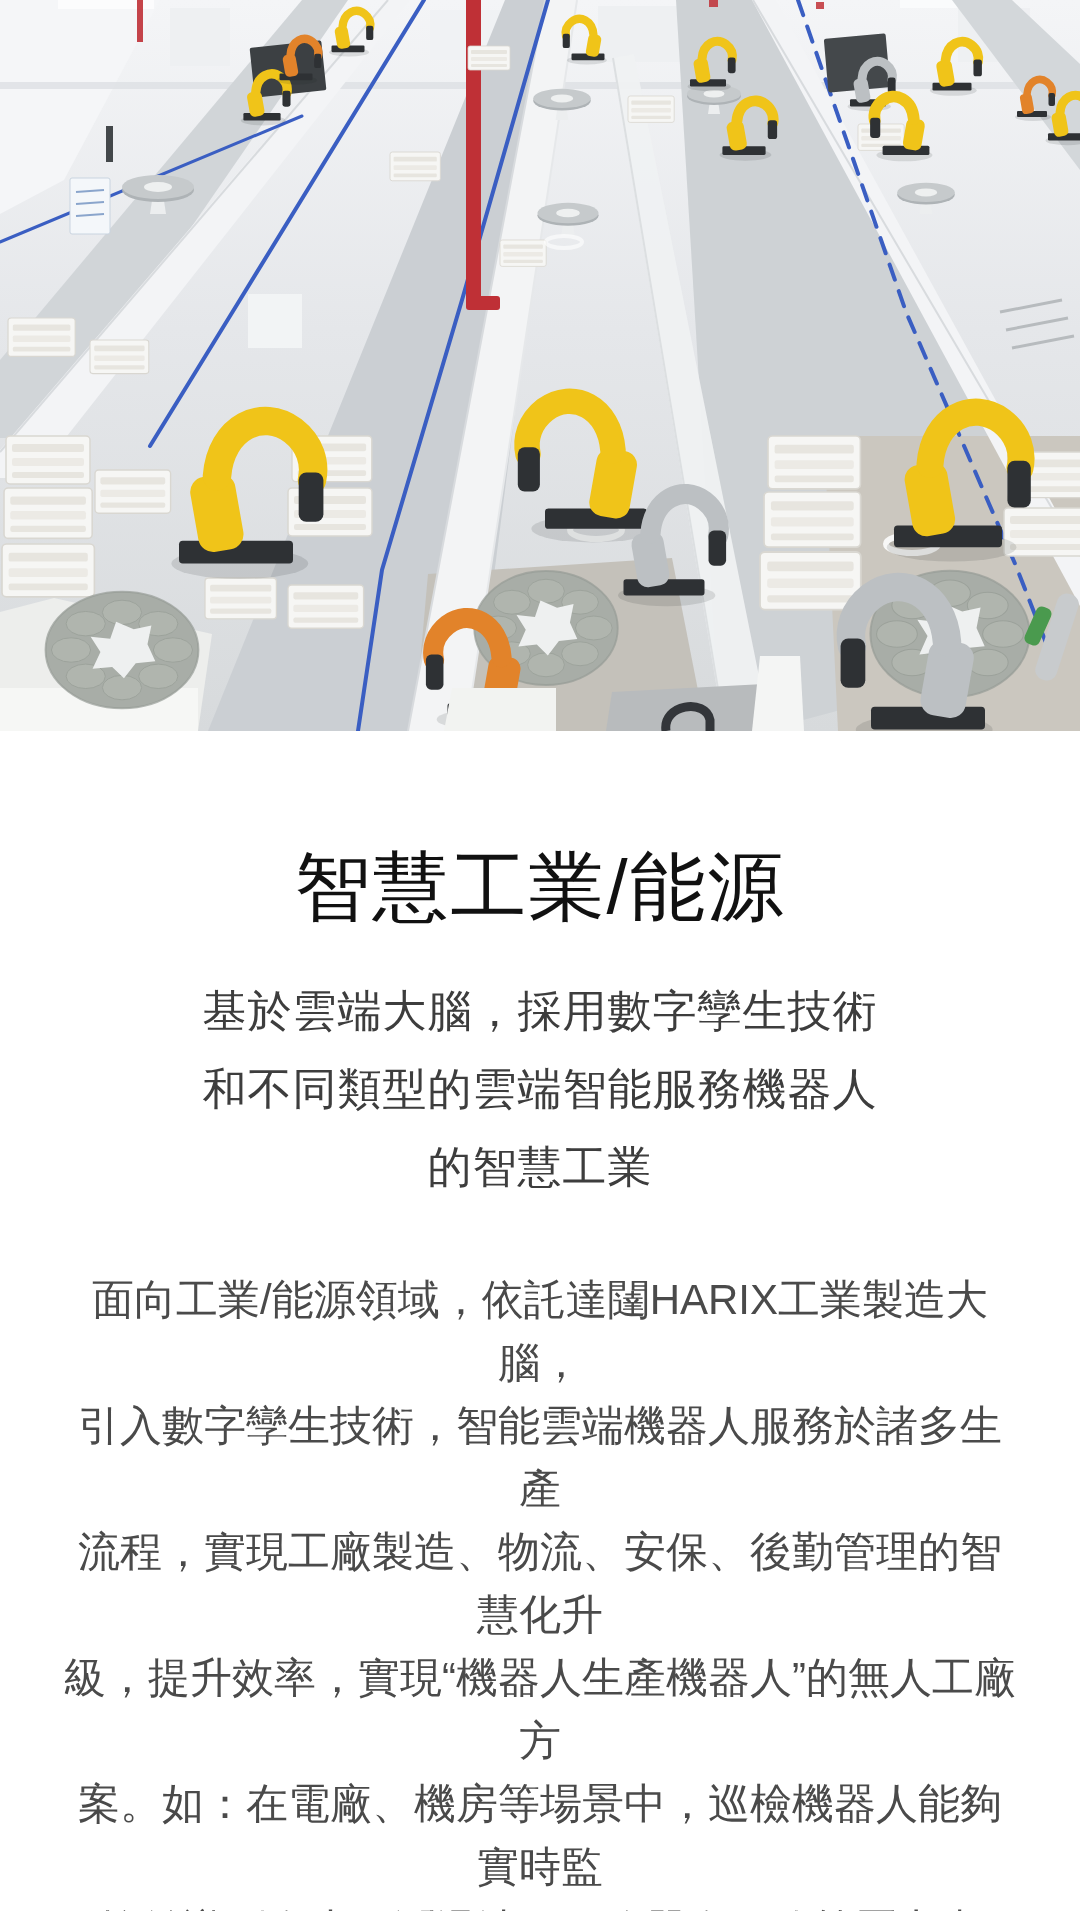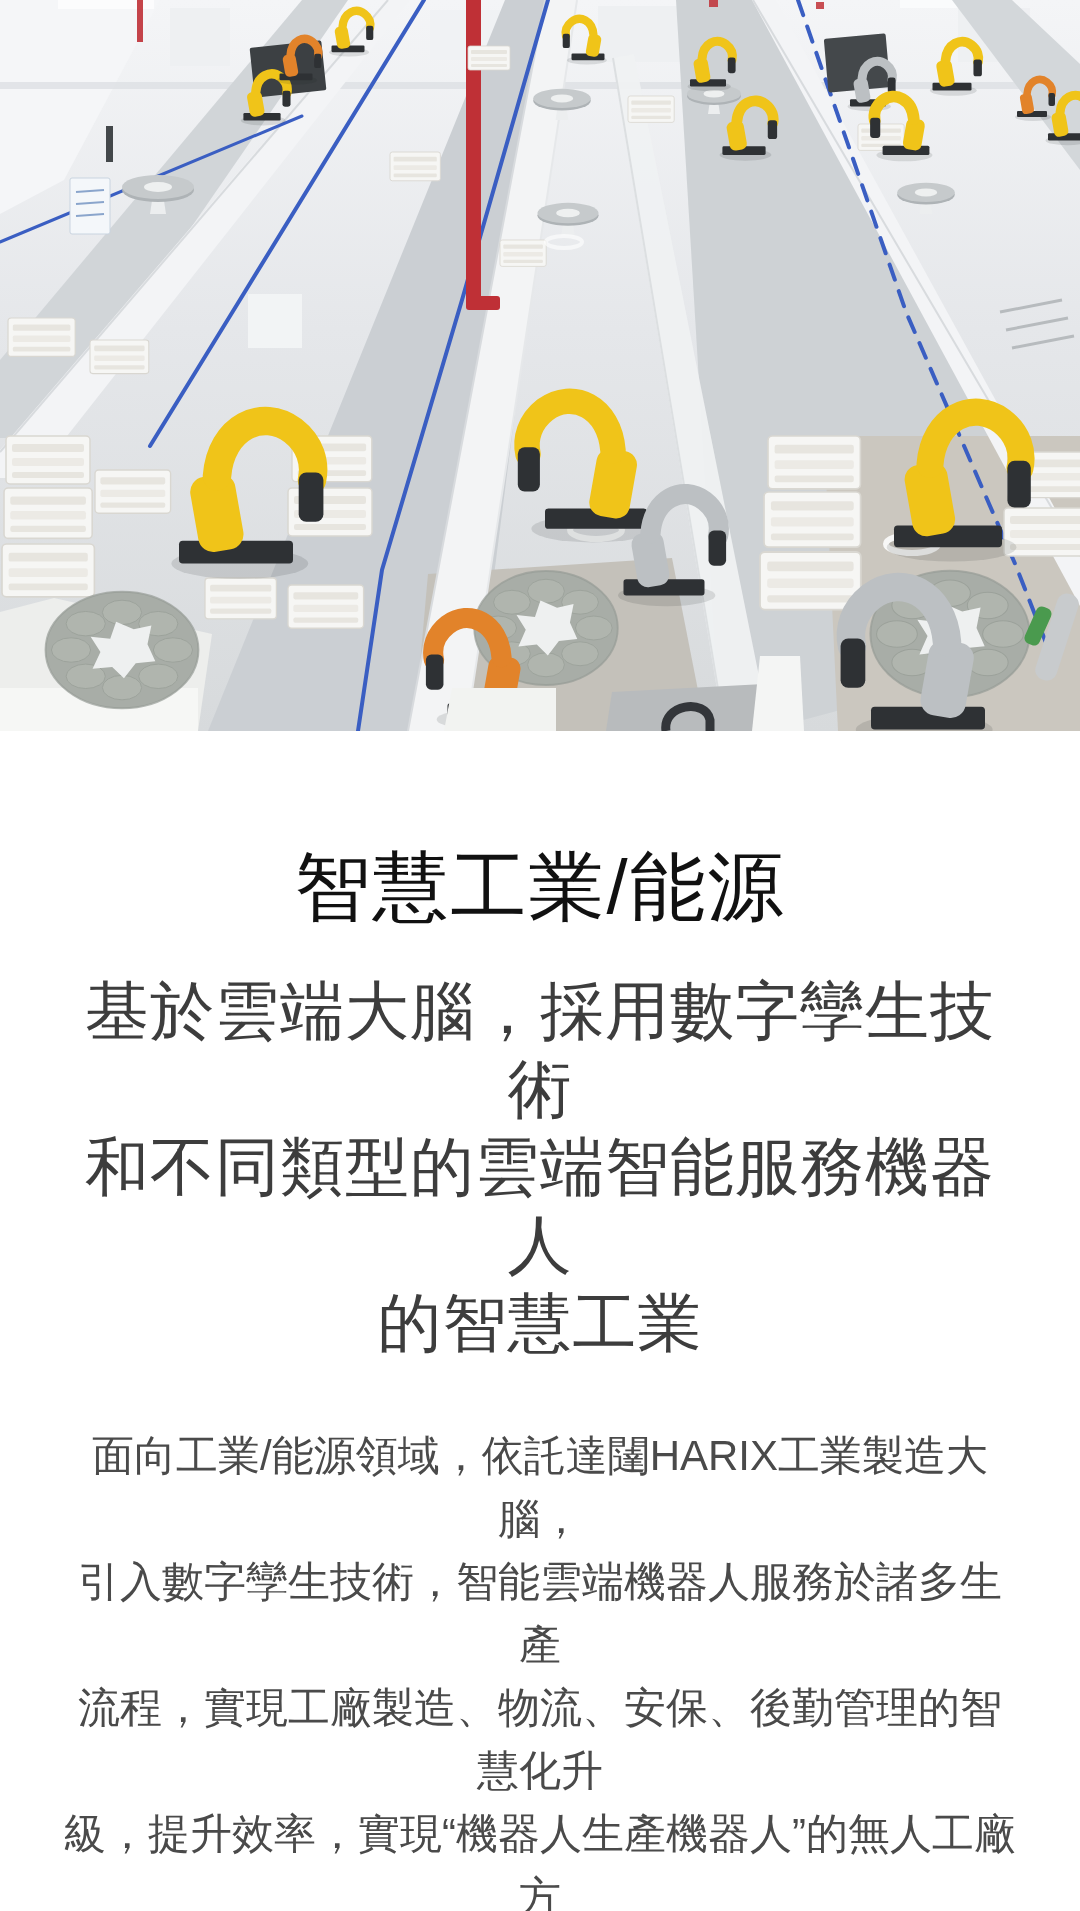--- a/index.html
+++ b/index.html
@@ -11,21 +11,21 @@
   .hero{margin:0;width:1080px;height:731px;overflow:hidden;background:#e6e8ea;}
   .hero svg{display:block;width:100%;height:100%;}
   .content{width:1080px;}
   .title{
     margin:112px 8px 0;text-align:center;
     font-size:76px;line-height:1.15;font-weight:500;letter-spacing:2px;
     color:var(--title-color,#111111);
   }
   .subtitle{
     margin:42px auto 4px;max-width:932px;text-align:center;
-    font-size:64px;line-height:78px;font-weight:400;letter-spacing:1px;
+    font-size:44px;line-height:78px;font-weight:400;letter-spacing:1px;
     color:var(--subtitle-color,#3d3d3d);white-space:pre-line;
   }
   .bodytext{
     margin:62px auto 0;max-width:952px;text-align:center;
     font-size:42px;line-height:63px;font-weight:400;
     color:var(--body-color,#4a4a4a);white-space:pre-line;
   }
   
   .cy{color:var(--robot-yellow,#f0c419);}
   .co{color:var(--robot-orange,#e2832a);}

